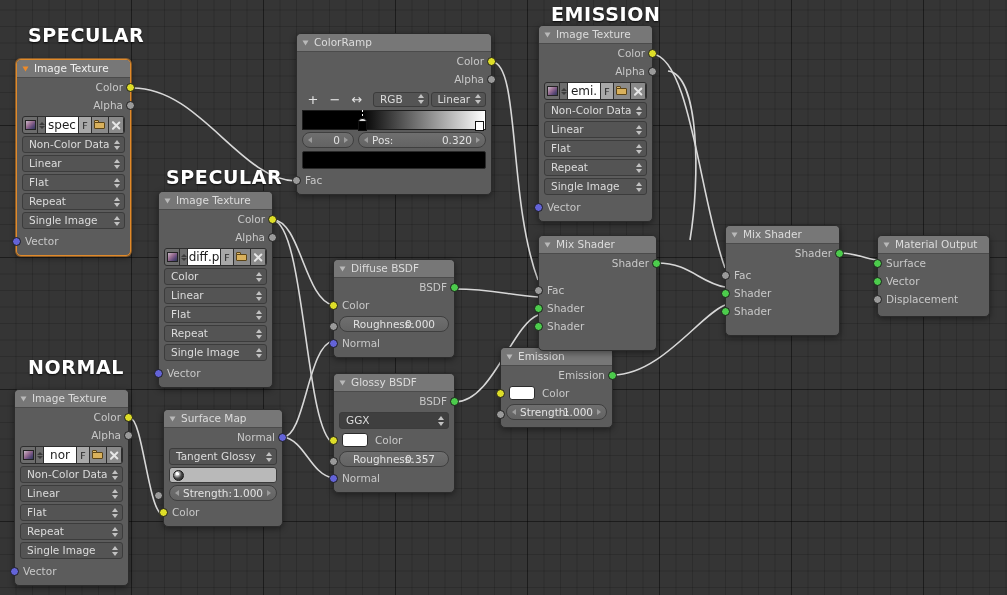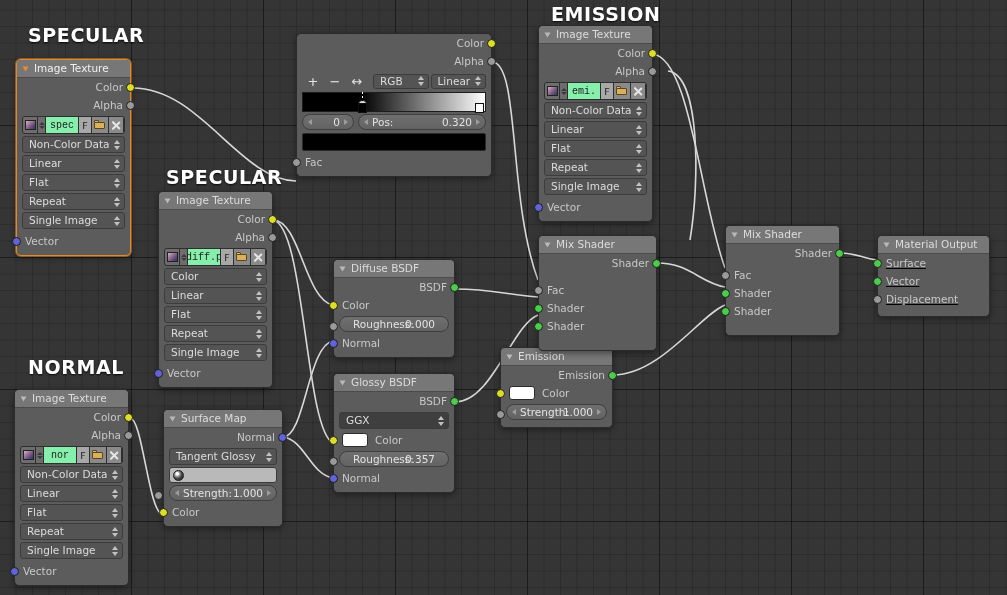--- a/index.html
+++ b/index.html
@@ -133,21 +133,21 @@
   .ib-thumb{width:15px;background:#6d6d6d;padding:0 1px;}
   .thumbpix{
     width:11px;height:10px;border:1px solid #222;box-sizing:border-box;
     background:
       linear-gradient(135deg,#c9b9c8 0%,#9a6f93 40%,#5f4a7a 70%,#2e3a58 100%);
   }
   .ib-ud{width:8px;background:#6d6d6d;flex-direction:column;gap:1px;}
   .ib-ud i{width:0;height:0;border-left:3px solid transparent;border-right:3px solid transparent;display:block;}
   .ib-ud i.u{border-bottom:3px solid #3a3a3a;}
   .ib-ud i.d{border-top:3px solid #3a3a3a;}
-  .ib-name{flex:1;background:#86efac;color:#1e1e1e;font-size:10px;justify-content:center;min-width:0;overflow:hidden;white-space:nowrap;font-family:Liberation Mono, monospace;}
+  .ib-name{flex:1;background:#ffffff;color:#1e1e1e;font-size:12px;justify-content:center;min-width:0;overflow:hidden;white-space:nowrap;}
   .ib-f{width:13px;background:#a8a8a8;color:#1e1e1e;font-size:9.5px;}
   .ib-folder{width:17px;background:#8a8a8a;}
   .folderico{
     width:12px;height:10px;position:relative;
   }
   .folderico:before{
     content:"";position:absolute;left:0;top:2px;width:11px;height:7px;
     background:#d9b15c;border:1px solid #5c4517;box-sizing:border-box;border-radius:1px;
   }
   .folderico:after{
@@ -544,20 +544,24 @@
           </div>
       </div>
       <div class="row in" style="margin-top:3px;">
         <span class="sock blue left" style="top:5px;"></span>
         <span class="lbl">Vector</span>
       </div>
     </div>
   </div>
 
   <div class="node" style="left:296px;top:33px;width:196px;">
+    <div class="hdr">
+      <span class="tri"></span>
+      <span>ColorRamp</span>
+    </div>
     <div class="body">
       <div class="row out">
         <span class="sock yellow right" style="top:5px;"></span>
         <span class="lbl">Color</span>
       </div>
       <div class="row out">
         <span class="sock gray right" style="top:5px;"></span>
         <span class="lbl">Alpha</span>
       </div>
 
@@ -797,21 +801,21 @@
         <span class="lbl">Shader</span>
       </div>
     </div>
   </div>
 
   <div class="node" style="left:877px;top:235px;width:113px;">
     <div class="hdr">
       <span class="tri"></span>
       <span>Material Output</span>
     </div>
-    <div class="body" style="padding-bottom:8px;text-decoration:underline;">
+    <div class="body" style="padding-bottom:8px;">
       <div class="row in">
         <span class="sock green left" style="top:5px;"></span>
         <span class="lbl">Surface</span>
       </div>
       <div class="row in">
         <span class="sock green left" style="top:5px;"></span>
         <span class="lbl">Vector</span>
       </div>
       <div class="row in">
         <span class="sock gray left" style="top:5px;"></span>

